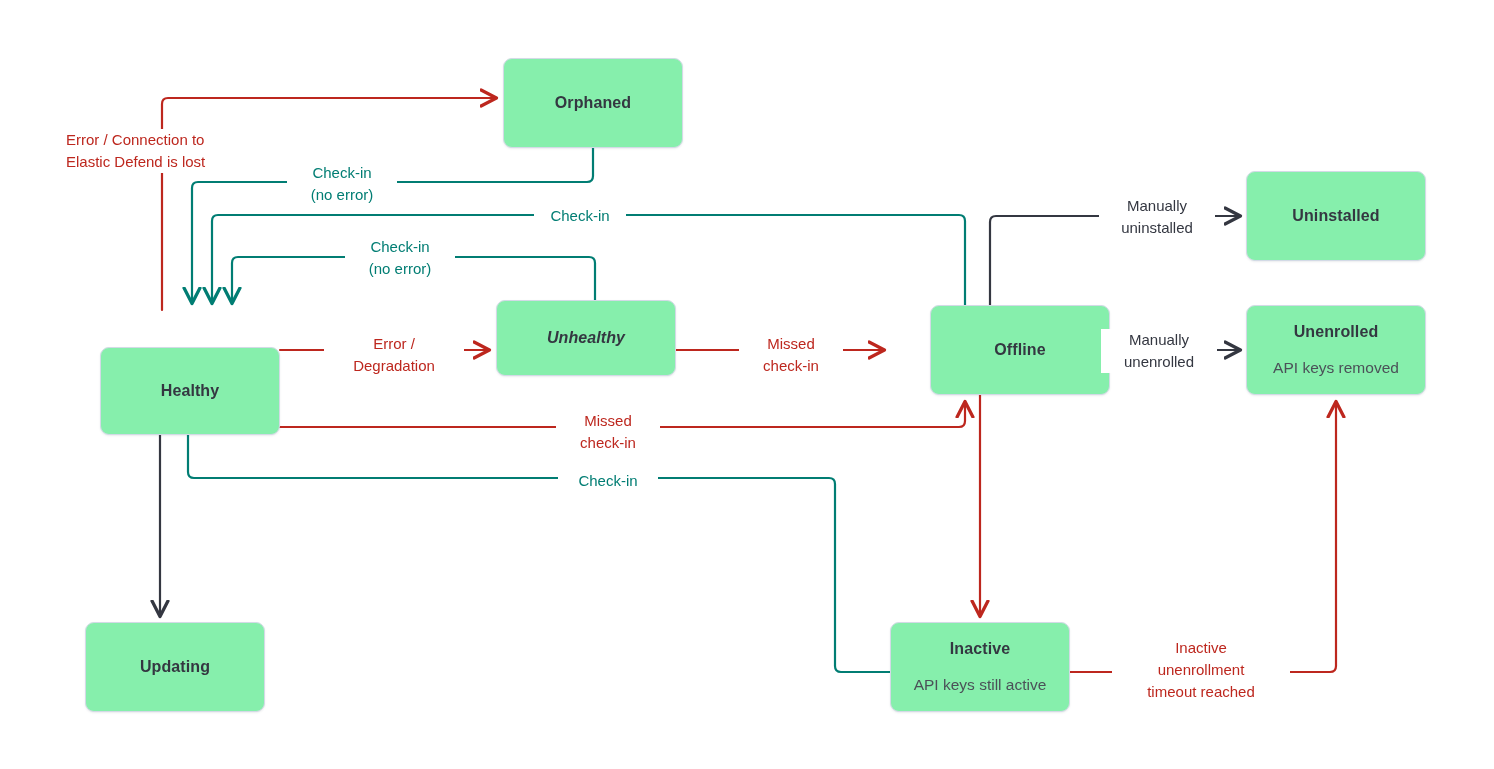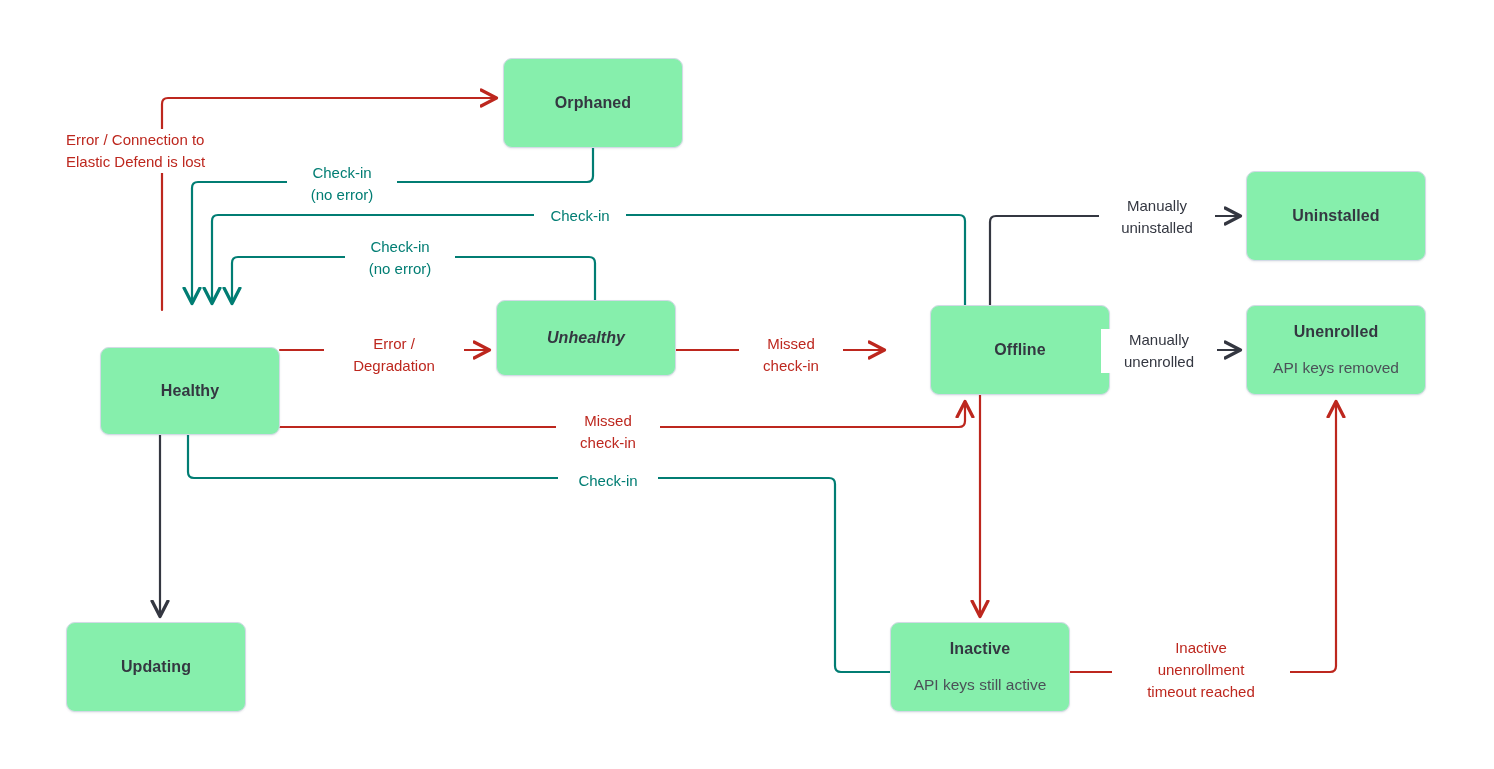--- a/index.html
+++ b/index.html
@@ -114,21 +114,21 @@
   <div class="node" style="left:1246px;top:305px;width:180px;height:90px;">
     <div class="t">Unenrolled</div>
     <div class="s">API keys removed</div>
   </div>
 
   <div class="node" style="left:890px;top:622px;width:180px;height:90px;">
     <div class="t">Inactive</div>
     <div class="s">API keys still active</div>
   </div>
 
-  <div class="node" style="left:66px;top:622px;width:180px;height:90px;">
+  <div class="node" style="left:85px;top:622px;width:180px;height:90px;">
     <div class="t">Updating</div>
   </div>
 
   <div class="lbl red" style="left:64px;top:129px;width:260px;text-align:left;padding:0 2px;">Error / Connection to
 Elastic Defend is lost</div>
 
   <div class="lbl green" style="left:287px;top:162px;width:98px;padding:0 6px;">Check-in
 (no error)</div>
 
   <div class="lbl green" style="left:534px;top:205px;width:80px;padding:0 6px;">Check-in</div>

